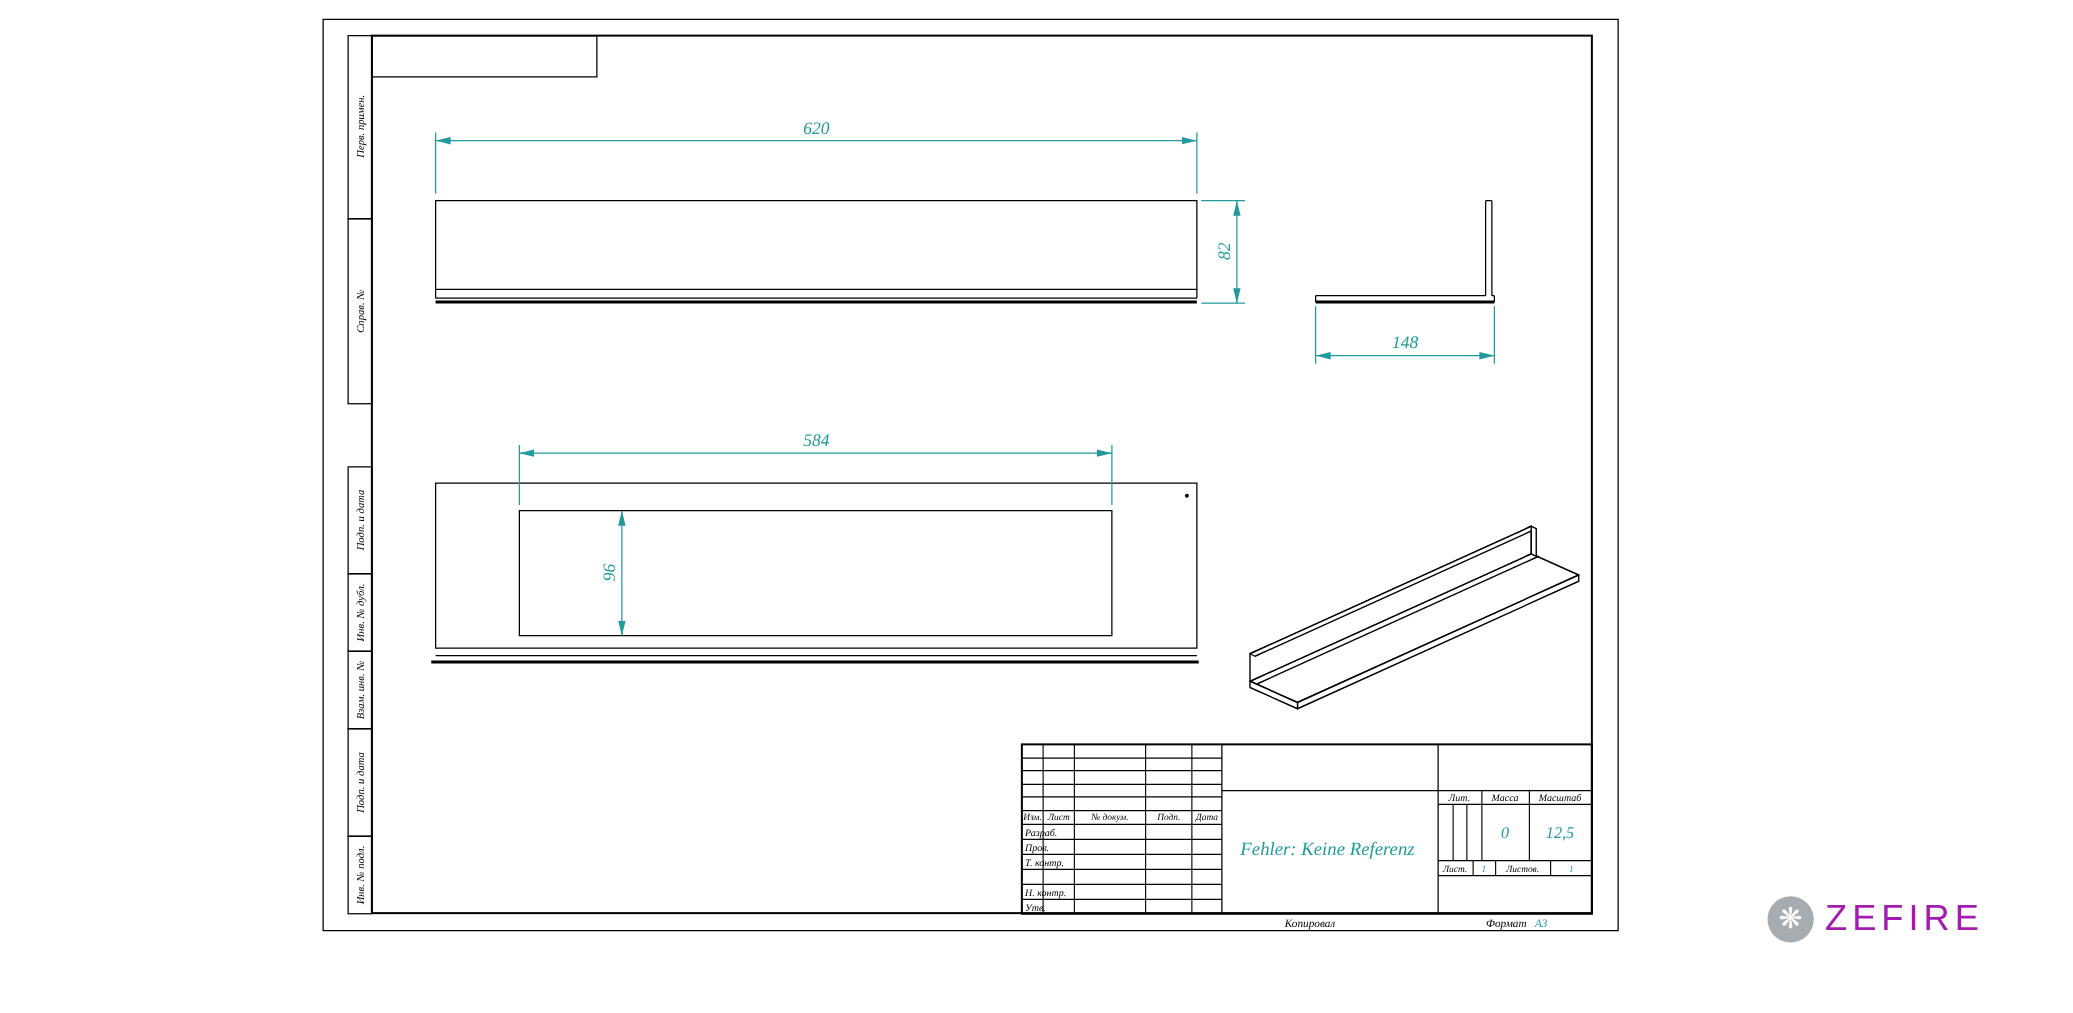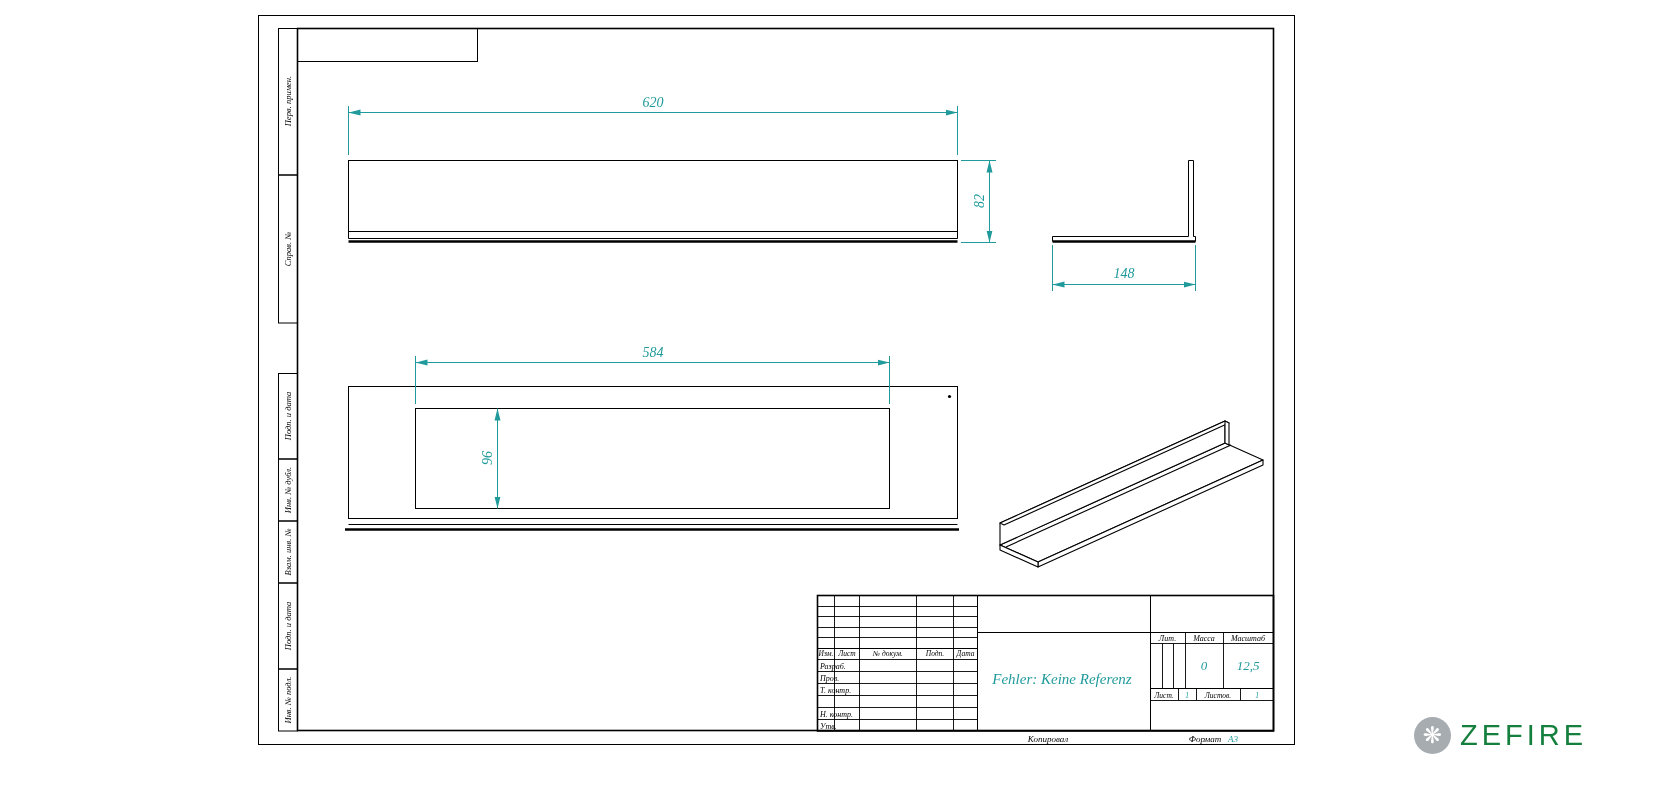--- a/index.html
+++ b/index.html
@@ -20,21 +20,21 @@
   .tbsmall{font-size:7.5px;}
   .tblabel{font-size:8px;}
   .namebig{font-size:15px;}
   .valtxt{font-size:13px;}
   .foottxt{font-size:9px;}
   
   .watermark{position:absolute;left:1414px;top:717px;display:flex;align-items:center;gap:9px;}
   .wm-icon{width:37px;height:37px;border-radius:50%;background:#a7acb1;color:#ffffff;
            display:flex;align-items:center;justify-content:center;font-size:23px;
            font-family:"DejaVu Sans",sans-serif;line-height:1;}
-  .wm-text{font-family:"Liberation Sans",sans-serif;font-size:29px;color:#15803d;
+  .wm-text{font-family:"Liberation Sans",sans-serif;font-size:29px;color:#a21caf;
            letter-spacing:4px;font-weight:400;}
 </style>
 </head>
 <body>
 
 <div class="stage">
 
 <svg width="1658" height="810" viewBox="0 0 1658 810">
   <defs>
     <marker id="arw" markerWidth="12" markerHeight="8" refX="12" refY="4" orient="auto-start-reverse" markerUnits="userSpaceOnUse">

